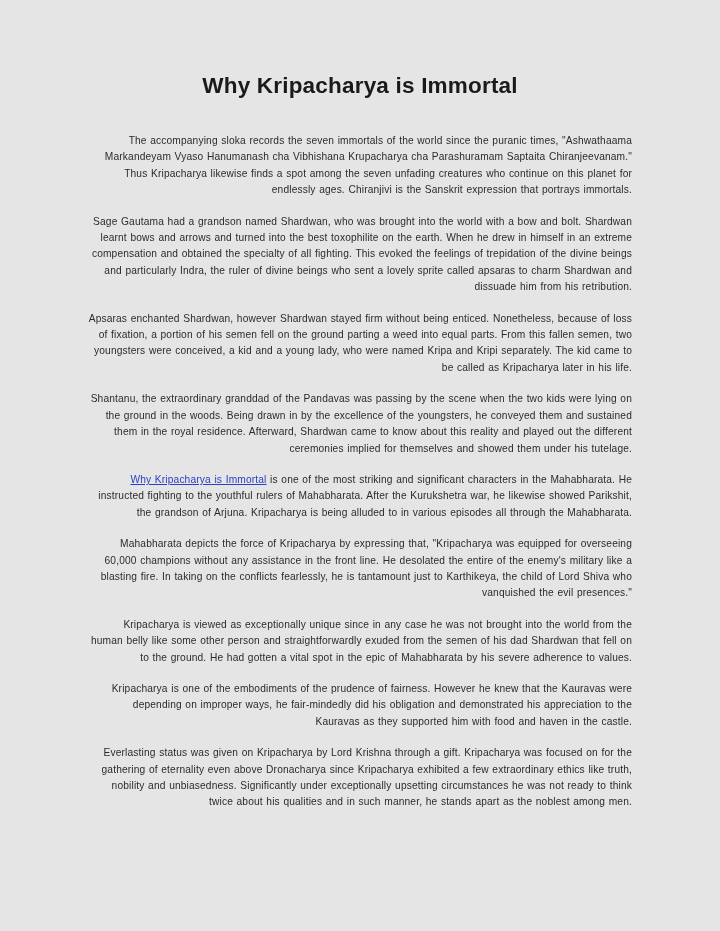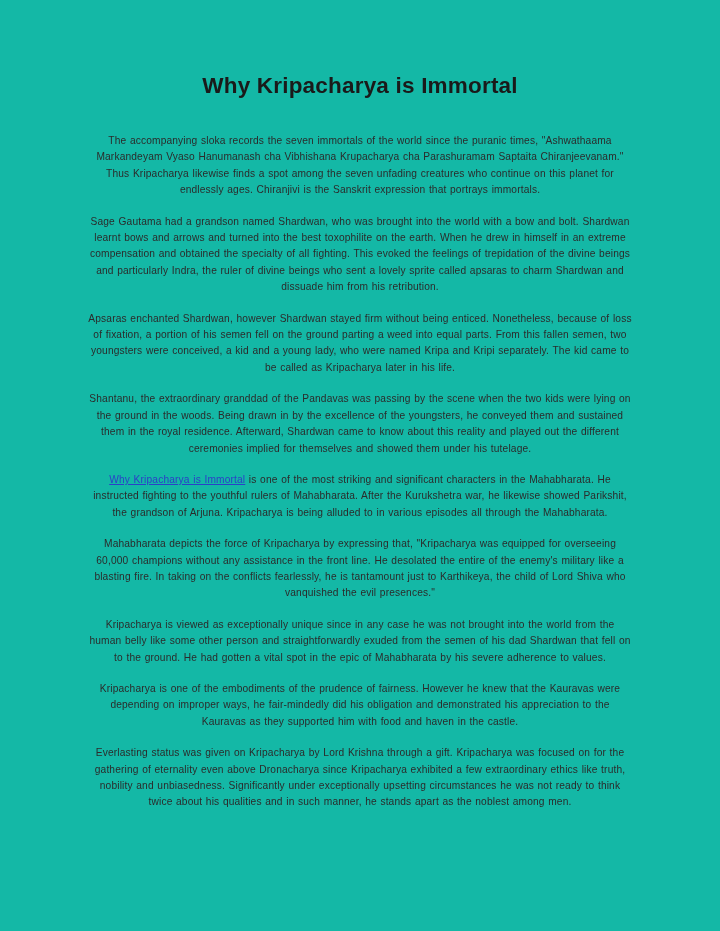--- a/index.html
+++ b/index.html
@@ -11,21 +11,21 @@
     width: 720px;
     height: 931px;
     font-family: "Liberation Sans", sans-serif;
     color: #231f20;
     -webkit-font-smoothing: antialiased;
   }
   .page {
     position: relative;
     width: 720px;
     height: 931px;
-    background: #14b8a6;
+    background: #e5e5e5;
     box-sizing: border-box;
   }
   .doc-body {
     position: absolute;
     left: 88px;
     top: 72px;
     width: 544px;
   }
   .doc-title {
     font-size: 22.5px;
@@ -34,21 +34,21 @@
     letter-spacing: 0.2px;
     color: #1a1a1a;
     margin: 0 0 34px 0;
     line-height: 1.2;
   }
   .para {
     font-size: 10.2px;
     line-height: 16.4px;
     color: #2b2b2b;
     margin: 0 0 15px 0;
-    text-align: center;
+    text-align: right;
     letter-spacing: 0.15px;
     word-spacing: 0.6px;
   }
   .para:last-child {
     margin-bottom: 16px;
   }
   .link-heading {
     color: #2b40c8;
     text-decoration: underline;
   }

